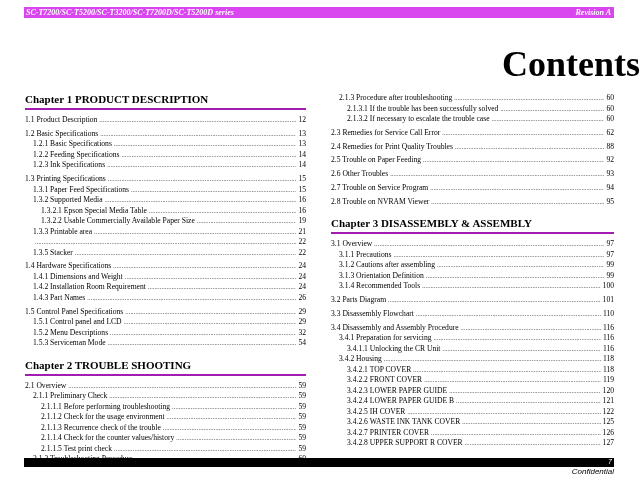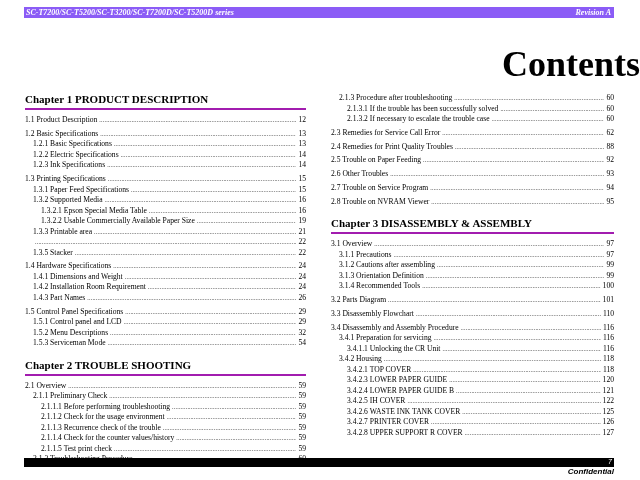--- a/index.html
+++ b/index.html
@@ -1,19 +1,19 @@
 <!DOCTYPE html>
 <html><head>
 <meta charset="utf-8">
 <style>
   html, body { margin:0; padding:0; background:#ffffff; }
   body { width:640px; height:480px; position:relative; overflow:hidden;
          font-family:"Liberation Serif", serif; color:#000; }
   .hdr { position:absolute; left:24px; top:7px; width:590px; height:11px;
-         background:#8b5cf6; color:#fff; font-style:italic; font-weight:bold;
+         background:#d946ef; color:#fff; font-style:italic; font-weight:bold;
          font-size:8px; line-height:11px; }
   .hdr .l { position:absolute; left:2px; top:0; }
   .hdr .r { position:absolute; right:3px; top:0; }
   .title { position:absolute; left:0; width:640px; top:46px; text-align:right;
            font-weight:bold; font-size:36px; line-height:36px; }
   .col { position:absolute; top:92px; }
   .col.left { left:25px; width:281px; }
   .col.right { left:331px; width:283px; top:93px; }
   .chap { font-weight:bold; font-size:11px; line-height:14px; padding-bottom:2px;
           border-bottom:2px solid #a21caf; margin-bottom:5px; white-space:nowrap; }
@@ -25,21 +25,21 @@
   .row .d { flex:1 1 auto; overflow:hidden; margin:0 2px; color:#333; }
   .row .d::after { content:"........................................................................................................................................................................................................................"; letter-spacing:0.2px; font-size:6px; }
   .row .p { flex:0 0 auto; }
   .lv1 { padding-left:0; }
   .lv2 { padding-left:8px; }
   .lv3 { padding-left:16px;align-items:flex-end; }
   .ftr { position:absolute; left:24px; top:458px; width:590px; height:9px; background:#000; }
   .ftr .pg { position:absolute; right:2px; top:-1px; color:#fff; font-family:"Liberation Sans", sans-serif;
              font-style:italic; font-size:7px; line-height:9px; }
   .conf { position:absolute; right:26px; top:467px; font-family:"Liberation Sans", sans-serif;
-          font-style:italic; font-size:8px; line-height:10px;font-weight:bold; }
+          font-style:italic; font-size:8px; line-height:10px; }
 </style>
 </head>
 <body>
 
 <div class="hdr">
   <span class="l">SC-T7200/SC-T5200/SC-T3200/SC-T7200D/SC-T5200D series</span>
   <span class="r">Revision A</span>
 </div>
 
 <div class="title">Contents</div>
@@ -55,21 +55,21 @@
       <span class="t">1.2 Basic Specifications</span>
       <span class="d"></span>
       <span class="p">13</span>
     </div>
     <div class="row lv2">
       <span class="t">1.2.1 Basic Specifications</span>
       <span class="d"></span>
       <span class="p">13</span>
     </div>
     <div class="row lv2">
-      <span class="t">1.2.2 Electric Specifications</span>
+      <span class="t">1.2.2 Feeding Specifications</span>
       <span class="d"></span>
       <span class="p">14</span>
     </div>
     <div class="row lv2">
       <span class="t">1.2.3 Ink Specifications</span>
       <span class="d"></span>
       <span class="p">14</span>
     </div>
     <div class="row lv1 gap">
       <span class="t">1.3 Printing Specifications</span>
@@ -291,20 +291,25 @@
     </div>
     <div class="row lv2">
       <span class="t">3.4.2 Housing</span>
       <span class="d"></span>
       <span class="p">118</span>
     </div>
     <div class="row lv3">
       <span class="t">3.4.2.1 TOP COVER</span>
       <span class="d"></span>
       <span class="p">118</span>
+    </div>
+    <div class="row lv3">
+      <span class="t">3.4.2.2 FRONT COVER</span>
+      <span class="d"></span>
+      <span class="p">119</span>
     </div>
     <div class="row lv3">
       <span class="t">3.4.2.3 LOWER PAPER GUIDE</span>
       <span class="d"></span>
       <span class="p">120</span>
     </div>
     <div class="row lv3">
       <span class="t">3.4.2.4 LOWER PAPER GUIDE B</span>
       <span class="d"></span>
       <span class="p">121</span>

